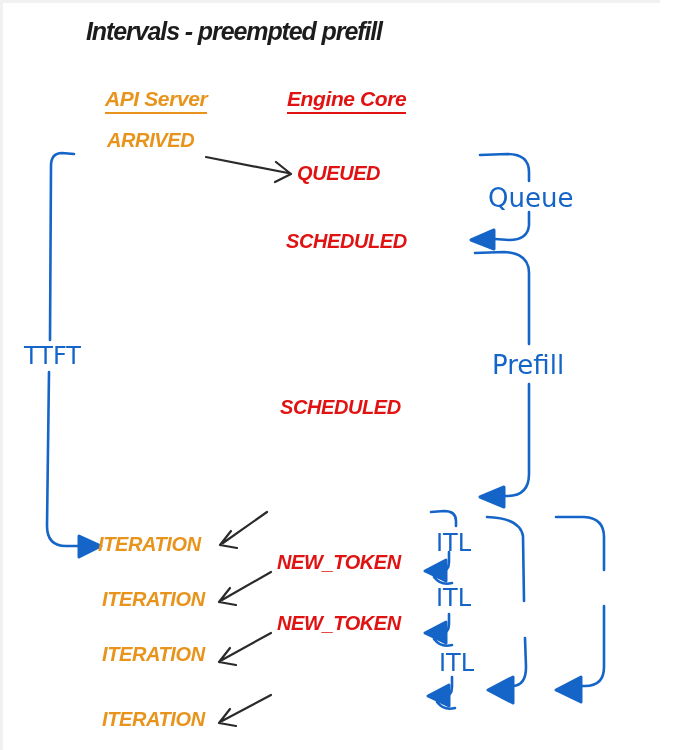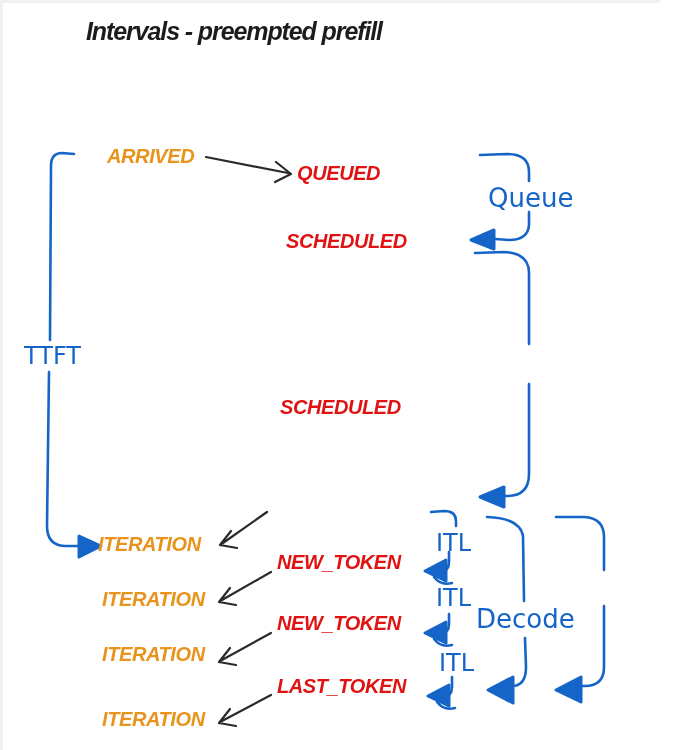--- a/index.html
+++ b/index.html
@@ -68,34 +68,35 @@
       <path d="M206,157 L288,173 M291,174 L276,162 M291,174 L275,182"></path>
       <path d="M267,512 L223,543 M220,545 L231,531 M220,545 L237,548"></path>
       <path d="M271,572 L222,600 M219,602 L230,588 M219,602 L236,605"></path>
       <path d="M271,633 L222,660 M219,662 L230,648 M219,662 L236,665"></path>
       <path d="M271,695 L222,721 M219,723 L230,709 M219,723 L236,726"></path>
     </g>
   </svg>
 
   <div class="abs hand title" style="left:86px;top:17px;">Intervals - preempted prefill</div>
 
+  <div class="abs hand colhdr orange" style="left:105px;top:87px;">API Server</div>
+  <div class="abs hand colhdr red" style="left:287px;top:87px;">Engine Core</div>
 
-  <div class="abs hand event orange" style="left:107px;top:145px;">ARRIVED</div>
+  <div class="abs hand event orange" style="left:107px;top:129px;">ARRIVED</div>
   <div class="abs hand event orange" style="left:98px;top:533px;">ITERATION</div>
   <div class="abs hand event orange" style="left:102px;top:588px;">ITERATION</div>
   <div class="abs hand event orange" style="left:102px;top:643px;">ITERATION</div>
   <div class="abs hand event orange" style="left:102px;top:708px;">ITERATION</div>
 
   <div class="abs hand event red" style="left:297px;top:162px;">QUEUED</div>
   <div class="abs hand event red" style="left:286px;top:230px;">SCHEDULED</div>
   <div class="abs hand event red" style="left:280px;top:396px;">SCHEDULED</div>
   <div class="abs hand event red" style="left:277px;top:551px;">NEW_TOKEN</div>
   <div class="abs hand event red" style="left:277px;top:612px;">NEW_TOKEN</div>
-  <div class="abs hand event red" style="left:277px;top:675px;">LAST_TOKEN</div>
 
   <div class="abs blue-label sz25" style="left:24px;top:342px;">TTFT</div>
   <div class="abs blue-label sz27" style="left:488px;top:183px;">Queue</div>
+  <div class="abs blue-label sz27" style="left:492px;top:350px;">Prefill</div>
   <div class="abs blue-label sz25" style="left:436px;top:529px;">ITL</div>
   <div class="abs blue-label sz25" style="left:436px;top:584px;">ITL</div>
   <div class="abs blue-label sz25" style="left:439px;top:649px;">ITL</div>
-  <div class="abs blue-label sz27" style="left:476px;top:604px;">Decode</div>
 
 </div>
 
 </body></html>

